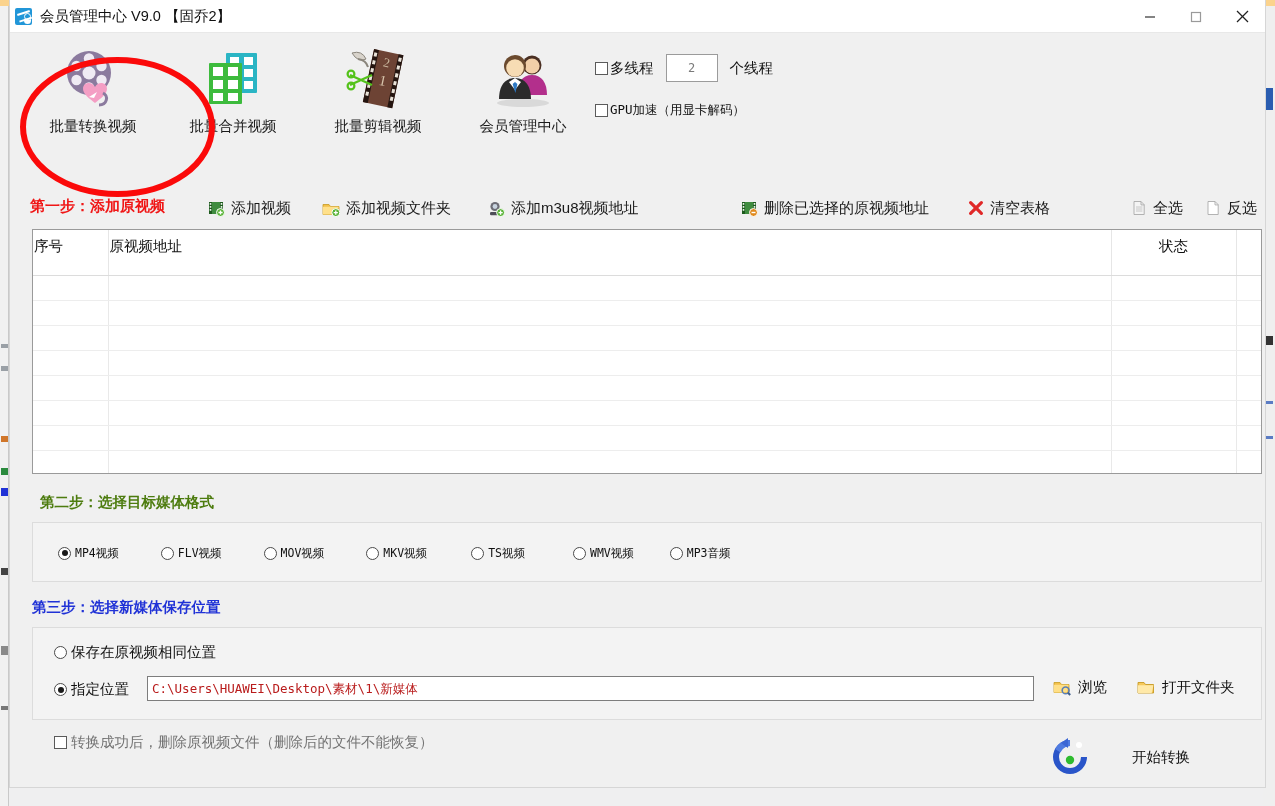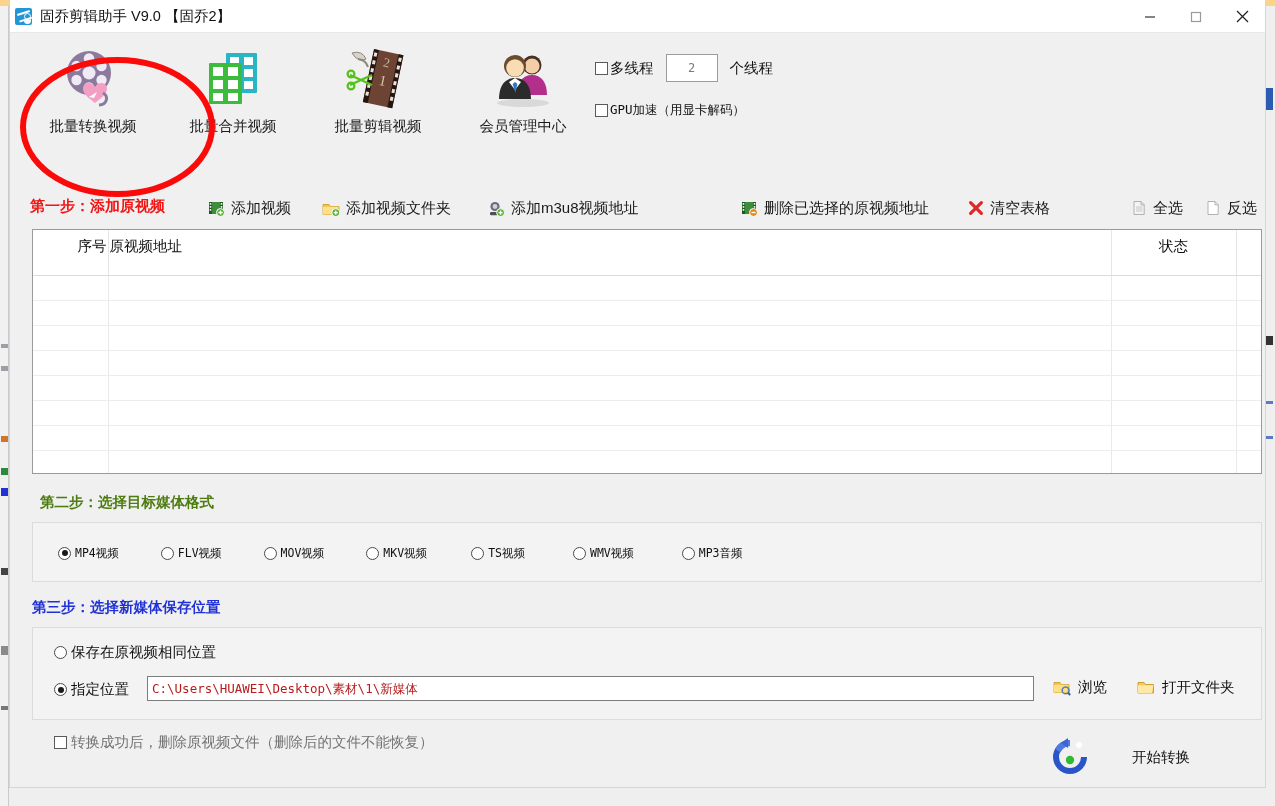--- a/index.html
+++ b/index.html
@@ -156,21 +156,21 @@
     background: #fff;
     border: 1px solid #9a9a9a;
     overflow: hidden;
   }
   #file-table table { width: 100%; border-collapse: collapse; table-layout: fixed; }
   #file-table th {
     height: 45px; font-size: 14.5px; font-weight: normal; color: #111;
     background: #fff; border-right: 1px solid #e6e6e6; border-bottom: 1px solid #dcdcdc;
     vertical-align: top; padding-top: 7px;
   }
-  #file-table th.c0 { width: 75px; text-align: right; }
+  #file-table th.c0 { width: 75px; text-align: left; }
   #file-table th.c1 { text-align: left; padding-left: 1px; }
   #file-table th.c2 { width: 125px; text-align: center; }
   #file-table th.c3 { width: 25px; border-right: none; }
   #file-table td {
     height: 25px; border-right: 1px solid #e9e9e9; border-bottom: 1px solid #ededed;
   }
   #file-table td.c3 { border-right: none; }
 
   
   .step-title { position: absolute; font-size: 14.5px; font-weight: bold; white-space: nowrap; }
@@ -235,21 +235,21 @@
     <div class="bg-right-mark" style="top:330px;height:9px;background:#333;"></div>
     <div class="bg-right-mark" style="top:395px;height:3px;background:#5b7cc4;"></div>
     <div class="bg-right-mark" style="top:430px;height:3px;background:#5b7cc4;"></div>
   </div>
 </div>
 
 <div id="app-window">
 
   <div id="titlebar">
     <div id="app-icon"></div>
-    <div id="titlebar-text">固乔剪辑助手 V9.0  【固乔2】</div>
+    <div id="titlebar-text">会员管理中心 V9.0  【固乔2】</div>
 
     <div id="window-controls">
       <div class="win-btn">
         <svg width="12" height="12" viewBox="0 0 12 12">
             <line x1="1" y1="6" x2="11" y2="6" stroke="#333" stroke-width="1.2"></line>
           </svg>
       </div>
       <div class="win-btn">
         <svg width="12" height="12" viewBox="0 0 12 12">
             <rect x="1.5" y="1.5" width="9" height="9" fill="none" stroke="#9a9a9a" stroke-width="1.2"></rect>
@@ -550,21 +550,21 @@
             <span class="t">MKV视频</span>
           </div>
           <div class="fmt" style="margin-left: 44px;">
             <div class="rb"></div>
             <span class="t">TS视频</span>
           </div>
           <div class="fmt" style="margin-left: 48px;">
             <div class="rb"></div>
             <span class="t">WMV视频</span>
           </div>
-          <div class="fmt" style="margin-left: 48px;">
+          <div class="fmt" style="margin-left: 36px;">
             <div class="rb"></div>
             <span class="t">MP3音频</span>
           </div>
         </div>
     </div>
 
     <div class="step-title" style="left:22px; top:565px; color:#2032d6;">第三步：选择新媒体保存位置</div>
     <div class="panel" style="left:22px; top:594px; width:1230px; height:93px;"></div>
 
     <div style="position:absolute; left:44px; top:610px; display:flex; align-items:center;">

